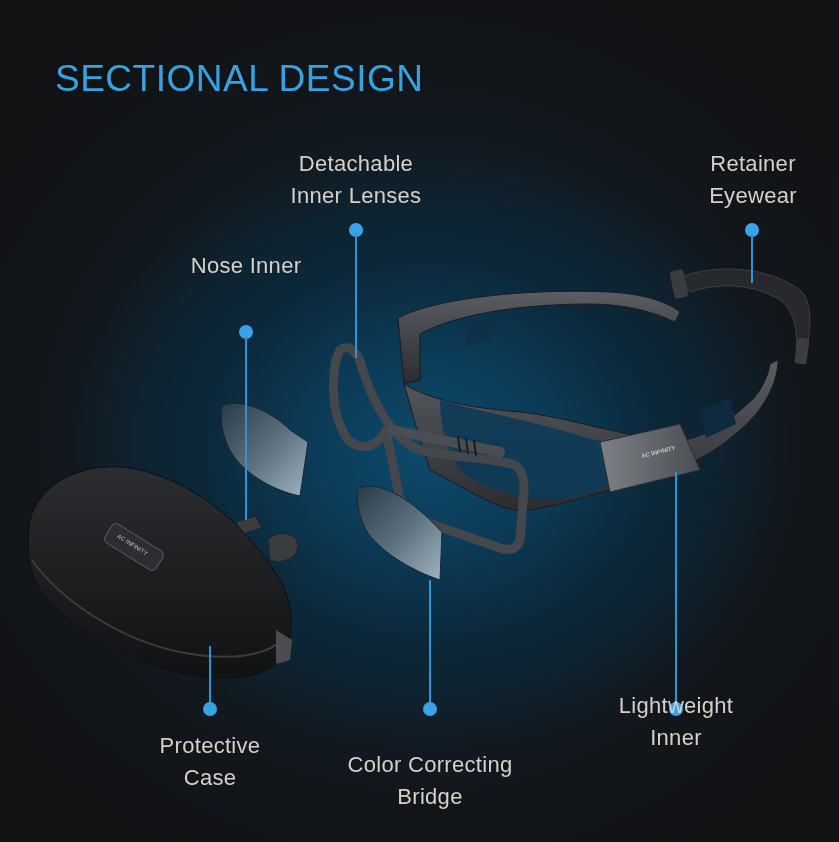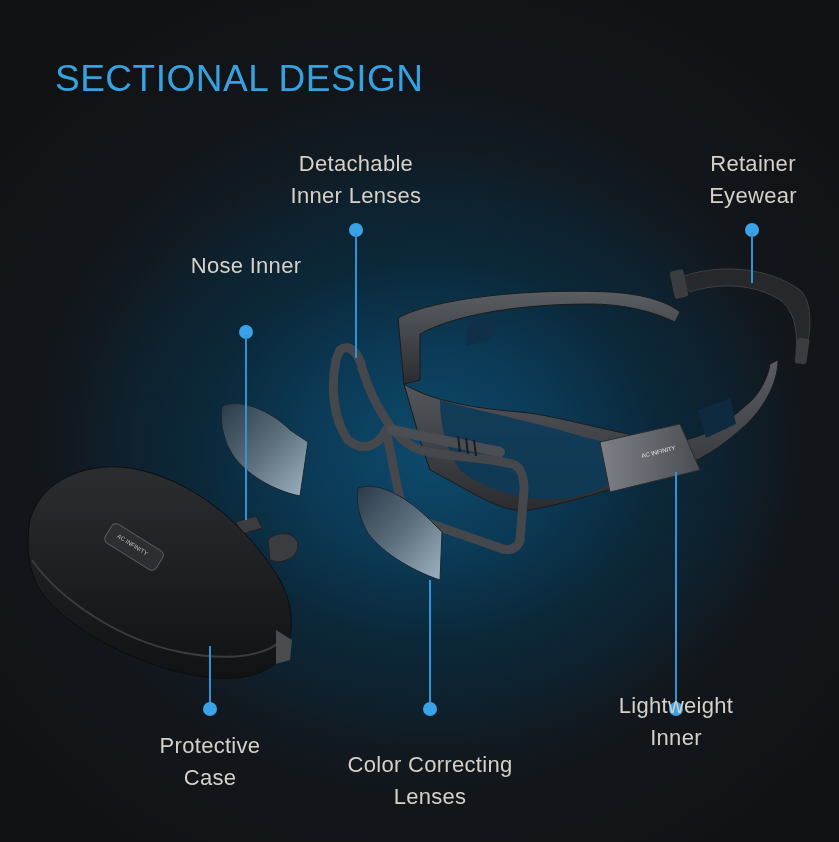--- a/index.html
+++ b/index.html
@@ -129,21 +129,21 @@
   <div class="dot" style="left:203px; top:702px;"></div>
   <div class="label" style="left:130px; top:730px; width:160px;">
     <span>Protective</span>
     <span>Case</span>
   </div>
 
   <div class="line" style="left:429px; top:580px; height:124px;"></div>
   <div class="dot" style="left:423px; top:702px;"></div>
   <div class="label" style="left:320px; top:730px; width:220px;margin-top:19px;">
     <span>Color Correcting</span>
-    <span>Lenses</span>
+    <span>Bridge</span>
   </div>
 
   <div class="line" style="left:675px; top:472px; height:232px;"></div>
   <div class="dot" style="left:669px; top:702px;"></div>
   <div class="label" style="left:596px; top:690px; width:160px;">
     <span>Lightweight</span>
     <span>Inner</span>
   </div>
 
 </div>

